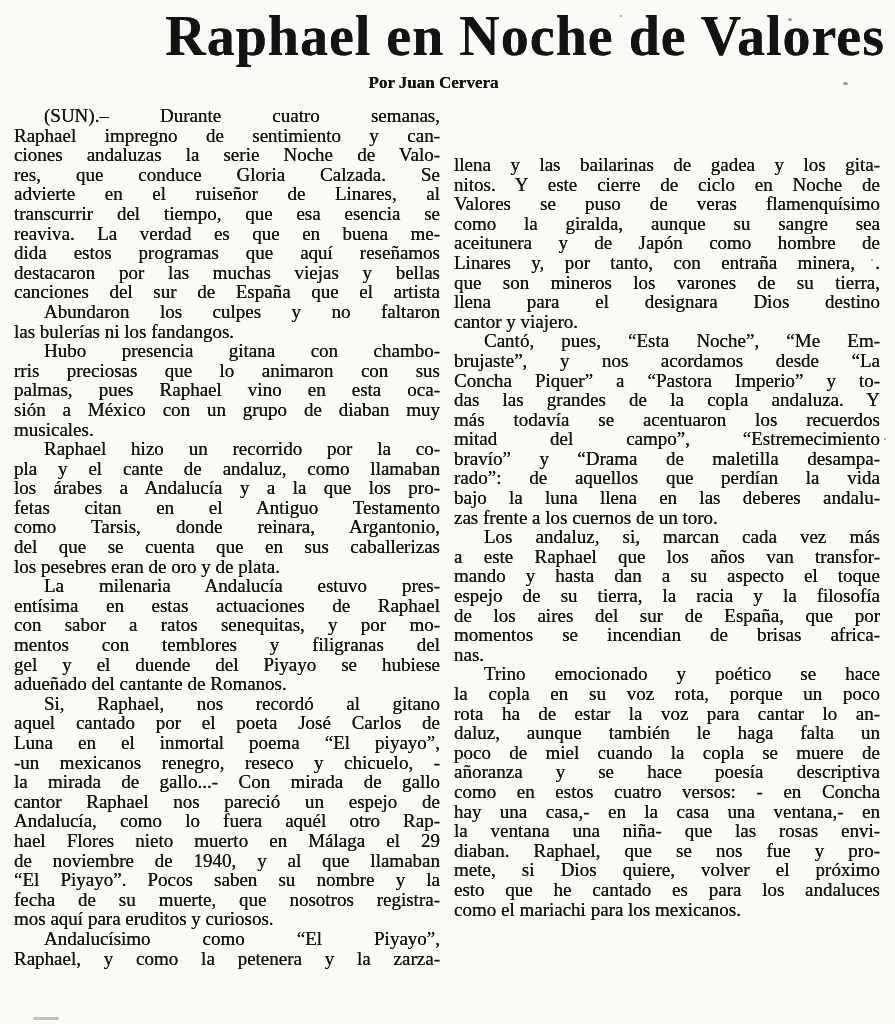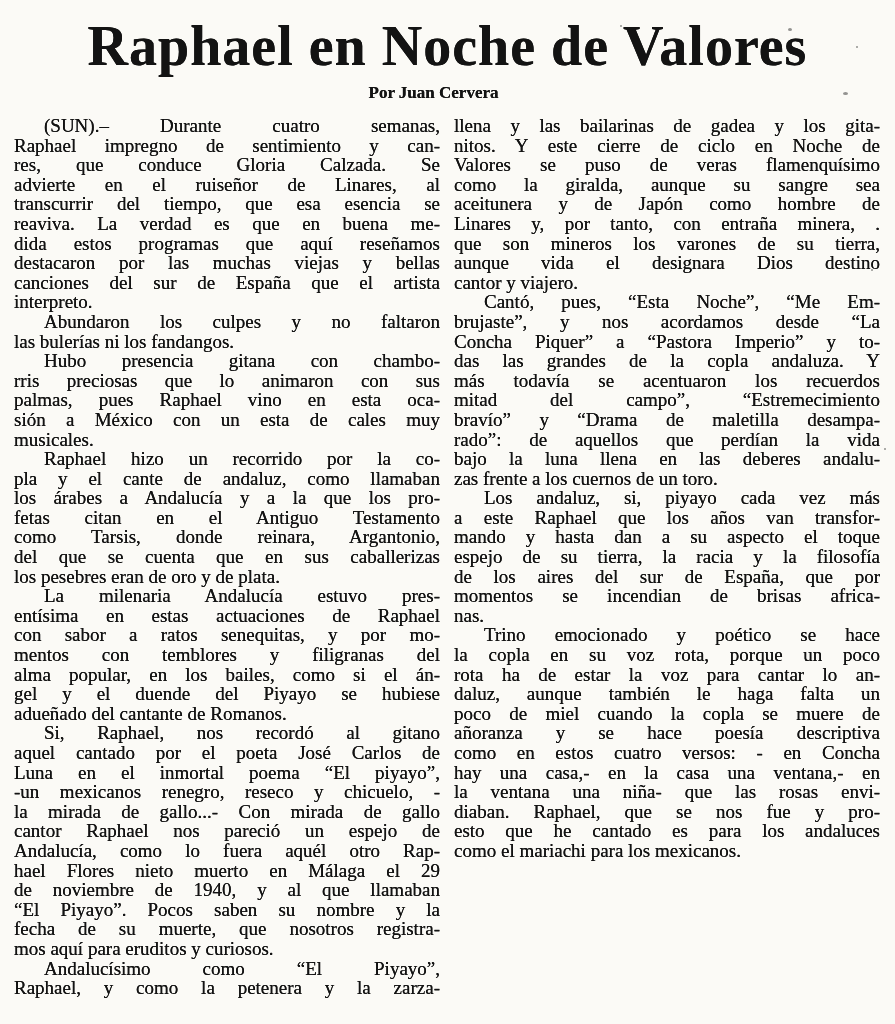--- a/index.html
+++ b/index.html
@@ -7,42 +7,43 @@
   body {
     width: 895px; height: 1024px;
     background: var(--paper, #fbfaf6);
     color: var(--ink, #131313);
     font-family: "Liberation Serif", "DejaVu Serif", serif;
     overflow: hidden;
   }
   .page { position: relative; width: 895px; height: 1024px; }
 
   h1.title {
-    margin: 16px 10px 0 10px;
-    text-align: center;
+    margin: 6px 10px 0 10px;
+    text-align: right;
     font-size: 56px;
     line-height: 60px;
     font-weight: bold;
     letter-spacing: 1px;
     text-shadow: 0 0 0.6px currentColor;
   }
   .byline {
     position: relative;
     left: -14px;
     margin-top: 7px;
     margin-bottom: 13px;
     text-align: center;
     font-size: 17px;
     font-weight: bold;
     text-shadow: 0 0 0.4px currentColor;
   }
   .columns {
     display: flex;
     gap: 14px;
     padding: 0 15px 0 14px;
+    align-items: center;
   }
   .col {
     flex: 1 1 0;
     font-size: 19px;
     line-height: 19.6px;
     text-shadow: 0 0 0.45px currentColor;
   }
   .line { text-align: justify; text-align-last: left; }
   .line.just { text-align-last: justify; }
   .line.indent { text-indent: 30px; }
@@ -64,47 +65,46 @@
 <div class="page">
 
   <h1 class="title">Raphael en Noche de Valores</h1>
 
   <div class="byline">Por Juan Cervera</div>
 
   <div class="columns">
     <div class="col">
         <div class="line indent just">(SUN).– Durante cuatro semanas,</div>
         <div class="line just">Raphael impregno de sentimiento y can-</div>
+        <div class="line just">ciones andaluzas la serie Noche de Valo-</div>
         <div class="line just">res, que conduce Gloria Calzada. Se</div>
         <div class="line just">advierte en el ruiseñor de Linares, al</div>
         <div class="line just">transcurrir del tiempo, que esa esencia se</div>
         <div class="line just">reaviva. La verdad es que en buena me-</div>
         <div class="line just">dida estos programas que aquí reseñamos</div>
         <div class="line just">destacaron por las muchas viejas y bellas</div>
         <div class="line just">canciones del sur de España que el artista</div>
-        <div class="line">interpreto.</div>
         <div class="line indent just">Abundaron los culpes y no faltaron</div>
         <div class="line">las bulerías ni los fandangos.</div>
         <div class="line indent just">Hubo presencia gitana con chambo-</div>
         <div class="line just">rris preciosas que lo animaron con sus</div>
         <div class="line just">palmas, pues Raphael vino en esta oca-</div>
-        <div class="line just">sión a México con un esta de cales muy</div>
+        <div class="line just">sión a México con un grupo de diaban muy</div>
         <div class="line">musicales.</div>
         <div class="line indent just">Raphael hizo un recorrido por la co-</div>
         <div class="line just">pla y el cante de andaluz, como llamaban</div>
         <div class="line just">los árabes a Andalucía y a la que los pro-</div>
         <div class="line just">fetas citan en el Antiguo Testamento</div>
         <div class="line just">como Tarsis, donde reinara, Argantonio,</div>
         <div class="line just">del que se cuenta que en sus caballerizas</div>
         <div class="line">los pesebres eran de oro y de plata.</div>
         <div class="line indent just">La milenaria Andalucía estuvo pres-</div>
         <div class="line just">entísima en estas actuaciones de Raphael</div>
         <div class="line just">con sabor a ratos senequitas, y por mo-</div>
         <div class="line just">mentos con temblores y filigranas del</div>
-        <div class="line just">alma popular, en los bailes, como si el án-</div>
         <div class="line just">gel y el duende del Piyayo se hubiese</div>
         <div class="line">adueñado del cantante de Romanos.</div>
         <div class="line indent just">Si, Raphael, nos recordó al gitano</div>
         <div class="line just">aquel cantado por el poeta José Carlos de</div>
         <div class="line just">Luna en el inmortal poema “El piyayo”,</div>
         <div class="line just">-un mexicanos renegro, reseco y chicuelo, -</div>
         <div class="line just">la mirada de gallo...- Con mirada de gallo</div>
         <div class="line just">cantor Raphael nos pareció un espejo de</div>
         <div class="line just">Andalucía, como lo fuera aquél otro Rap-</div>
         <div class="line just">hael Flores nieto muerto en Málaga el 29</div>
@@ -116,49 +116,50 @@
         <div class="line just">Raphael, y como la petenera y la zarza-</div>
       </div>
     <div class="col">
         <div class="line just">llena y las bailarinas de gadea y los gita-</div>
         <div class="line just">nitos. Y este cierre de ciclo en Noche de</div>
         <div class="line just">Valores se puso de veras flamenquísimo</div>
         <div class="line just">como la giralda, aunque su sangre sea</div>
         <div class="line just">aceitunera y de Japón como hombre de</div>
         <div class="line just">Linares y, por tanto, con entraña minera, .</div>
         <div class="line just">que son mineros los varones de su tierra,</div>
-        <div class="line just">aunque vida el designara Dios destino</div>
+        <div class="line just">llena para el designara Dios destino</div>
         <div class="line">cantor y viajero.</div>
         <div class="line indent just">Cantó, pues, “Esta Noche”, “Me Em-</div>
         <div class="line just">brujaste”, y nos acordamos desde “La</div>
         <div class="line just">Concha Piquer” a “Pastora Imperio” y to-</div>
         <div class="line just">das las grandes de la copla andaluza. Y</div>
         <div class="line just">más todavía se acentuaron los recuerdos</div>
         <div class="line just">mitad del campo”, “Estremecimiento</div>
         <div class="line just">bravío” y “Drama de maletilla desampa-</div>
         <div class="line just">rado”: de aquellos que perdían la vida</div>
         <div class="line just">bajo la luna llena en las deberes andalu-</div>
         <div class="line">zas frente a los cuernos de un toro.</div>
-        <div class="line indent just">Los andaluz, si, piyayo cada vez más</div>
+        <div class="line indent just">Los andaluz, si, marcan cada vez más</div>
         <div class="line just">a este Raphael que los años van transfor-</div>
         <div class="line just">mando y hasta dan a su aspecto el toque</div>
         <div class="line just">espejo de su tierra, la racia y la filosofía</div>
         <div class="line just">de los aires del sur de España, que por</div>
         <div class="line just">momentos se incendian de brisas africa-</div>
         <div class="line">nas.</div>
         <div class="line indent just">Trino emocionado y poético se hace</div>
         <div class="line just">la copla en su voz rota, porque un poco</div>
         <div class="line just">rota ha de estar la voz para cantar lo an-</div>
         <div class="line just">daluz, aunque también le haga falta un</div>
         <div class="line just">poco de miel cuando la copla se muere de</div>
         <div class="line just">añoranza y se hace poesía descriptiva</div>
         <div class="line just">como en estos cuatro versos: - en Concha</div>
         <div class="line just">hay una casa,- en la casa una ventana,- en</div>
         <div class="line just">la ventana una niña- que las rosas envi-</div>
         <div class="line just">diaban. Raphael, que se nos fue y pro-</div>
+        <div class="line just">mete, si Dios quiere, volver el próximo</div>
         <div class="line just">esto que he cantado es para los andaluces</div>
         <div class="line">como el mariachi para los mexicanos.</div>
       </div>
   </div>
 
   <span class="speck" style="left:788px; top:12px;  width:4px; height:3px;"></span>
   <span class="speck" style="left:856px; top:30px;  width:2px; height:2px;"></span>
   <span class="speck" style="left:843px; top:76px;  width:5px; height:3px;"></span>
   <span class="speck" style="left:620px; top:9px;   width:2px; height:2px;"></span>
   <span class="speck" style="left:884px; top:432px; width:2px; height:2px;"></span>

